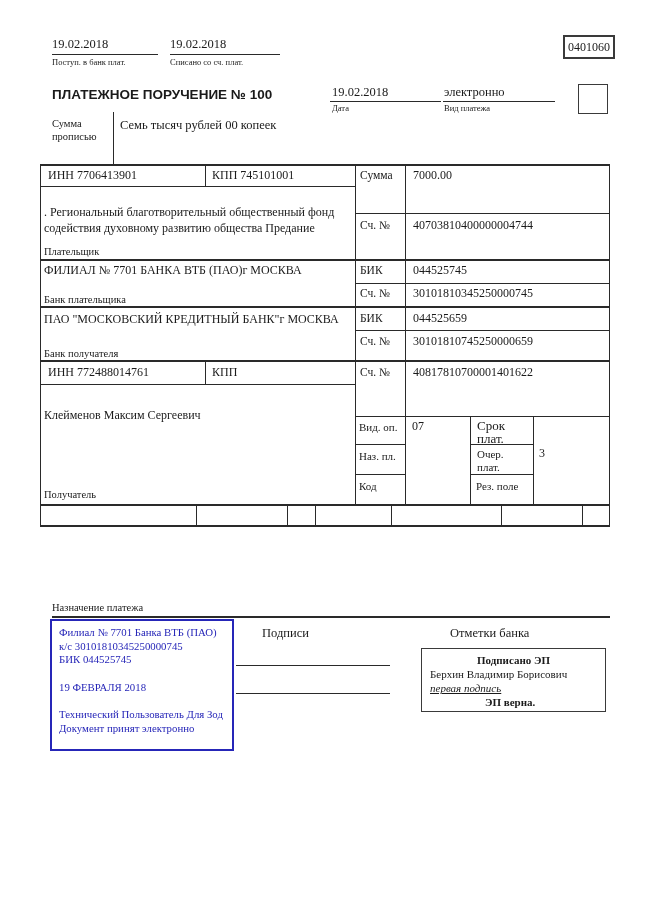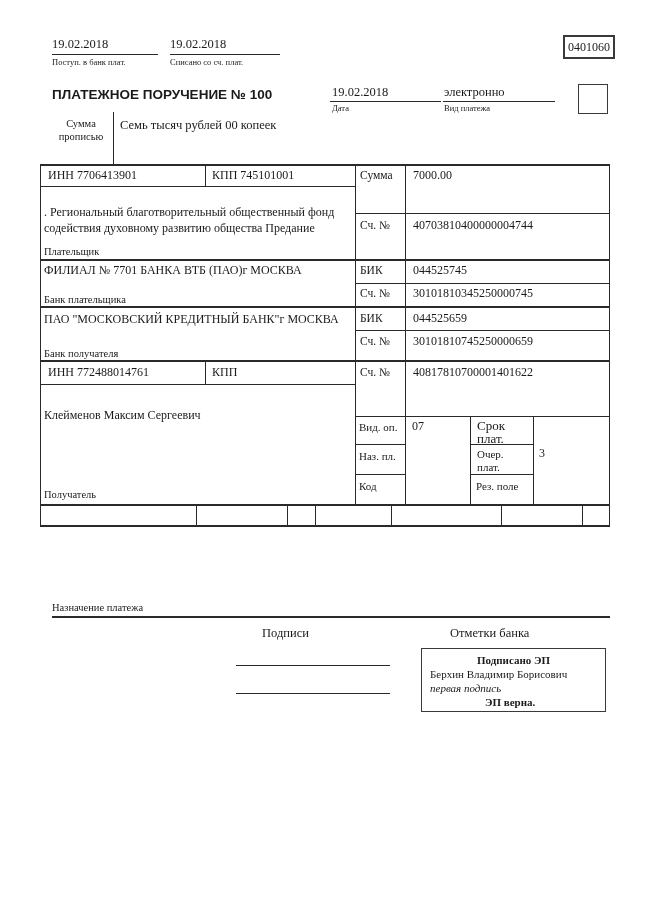--- a/index.html
+++ b/index.html
@@ -16,21 +16,21 @@
   .title{font-family:"Liberation Sans",sans-serif;font-weight:bold;font-size:13.5px;}
   .codebox{position:absolute;left:563px;top:35px;width:48px;height:20px;border:2px solid #3a3a3a;
            text-align:center;line-height:20px;font-size:12px;}
   .checkbox{position:absolute;left:578px;top:84px;width:28px;height:28px;border:1.5px solid #3a3a3a;}
   .stamp{position:absolute;left:50px;top:619px;width:166px;height:118px;border:2px solid #2626b8;
          color:#2626b8;font-size:10.8px;line-height:13.5px;padding:5px 7px;white-space:normal;}
   .stamp div{margin:0;}
   .signedbox{position:absolute;left:421px;top:648px;width:167px;height:54px;border:1.5px solid #3a3a3a;
              padding:4px 8px;font-size:11px;line-height:14px;}
   .b{font-weight:bold;}
-  .i{font-style:italic;}
+  .i{font-style:italic;text-decoration:underline;}
 </style>
 </head>
 <body>
 
 <div class="page">
 
   <div class="t" style="left:52px;top:37px;font-size:12.5px;">19.02.2018</div>
   <div class="hl" style="left:52px;top:54px;width:106px;"></div>
   <div class="t small" style="left:52px;top:58px;">Поступ. в банк плат.</div>
 
@@ -45,21 +45,21 @@
   <div class="t" style="left:332px;top:85px;font-size:12.5px;">19.02.2018</div>
   <div class="hl" style="left:330px;top:101px;width:111px;"></div>
   <div class="t small" style="left:332px;top:104px;">Дата</div>
 
   <div class="t" style="left:444px;top:85px;font-size:12.5px;">электронно</div>
   <div class="hl" style="left:443px;top:101px;width:112px;"></div>
   <div class="t small" style="left:444px;top:104px;">Вид платежа</div>
 
   <div class="checkbox"></div>
 
-  <div class="t sect wrap" style="left:52px;top:117px;width:58px;line-height:13px;text-align:center;">Сумма прописью</div>
+  <div class="t sect wrap" style="left:52px;top:117px;width:58px;line-height:13px;">Сумма прописью</div>
   <div class="vl" style="left:113px;top:112px;height:52px;"></div>
   <div class="t" style="left:120px;top:118px;font-size:12.5px;">Семь тысяч рублей 00 копеек</div>
 
   <div class="hl2" style="left:40px;top:164px;width:570px;"></div>
   <div class="hl" style="left:40px;top:186px;width:315px;"></div>
   <div class="hl" style="left:355px;top:213px;width:255px;"></div>
   <div class="hl2" style="left:40px;top:259px;width:570px;"></div>
   <div class="hl" style="left:355px;top:283px;width:255px;"></div>
   <div class="hl2" style="left:40px;top:306px;width:570px;"></div>
   <div class="hl" style="left:355px;top:330px;width:255px;"></div>
@@ -125,20 +125,28 @@
   <div class="t" style="left:359px;top:450px;font-size:11px;">Наз. пл.</div>
   <div class="t" style="left:359px;top:480px;font-size:11px;">Код</div>
   <div class="t wrap" style="left:477px;top:419px;width:48px;font-size:13px;line-height:13px;">Срок плат.</div>
   <div class="t wrap" style="left:477px;top:448px;width:48px;font-size:11px;line-height:13px;">Очер. плат.</div>
   <div class="t" style="left:539px;top:447px;">3</div>
   <div class="t wrap" style="left:476px;top:480px;width:54px;font-size:11px;line-height:13px;">Рез. поле</div>
 
   <div class="t sect" style="left:52px;top:602px;">Назначение платежа</div>
   <div class="hl2" style="left:52px;top:616px;width:558px;"></div>
 
+  <div class="stamp">
+    <div>Филиал № 7701 Банка ВТБ (ПАО)</div>
+    <div>к/с 30101810345250000745</div>
+    <div>БИК 044525745</div>
+    <div style="margin-top:14px;">19 ФЕВРАЛЯ 2018</div>
+    <div style="margin-top:14px;">Технический Пользователь Для Зод</div>
+    <div>Документ принят электронно</div>
+  </div>
 
   <div class="t" style="left:262px;top:626px;font-size:12.5px;">Подписи</div>
   <div class="t" style="left:450px;top:626px;font-size:12.5px;">Отметки банка</div>
 
   <div class="hl" style="left:236px;top:665px;width:154px;"></div>
   <div class="hl" style="left:236px;top:693px;width:154px;"></div>
 
   <div class="signedbox">
     <div class="b" style="text-align:center;">Подписано ЭП</div>
     <div>Берхин Владимир Борисович</div>

